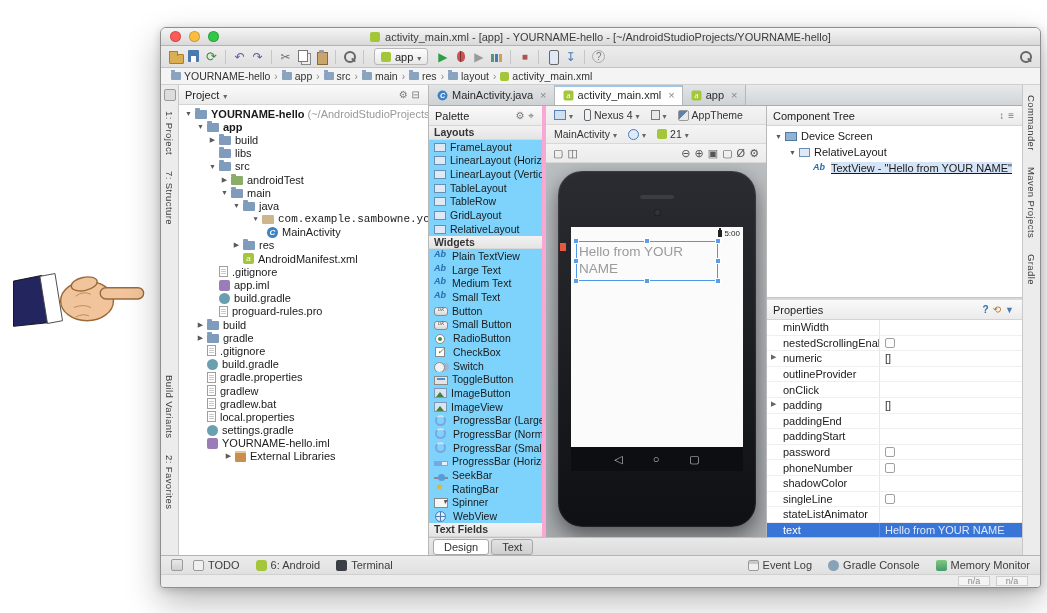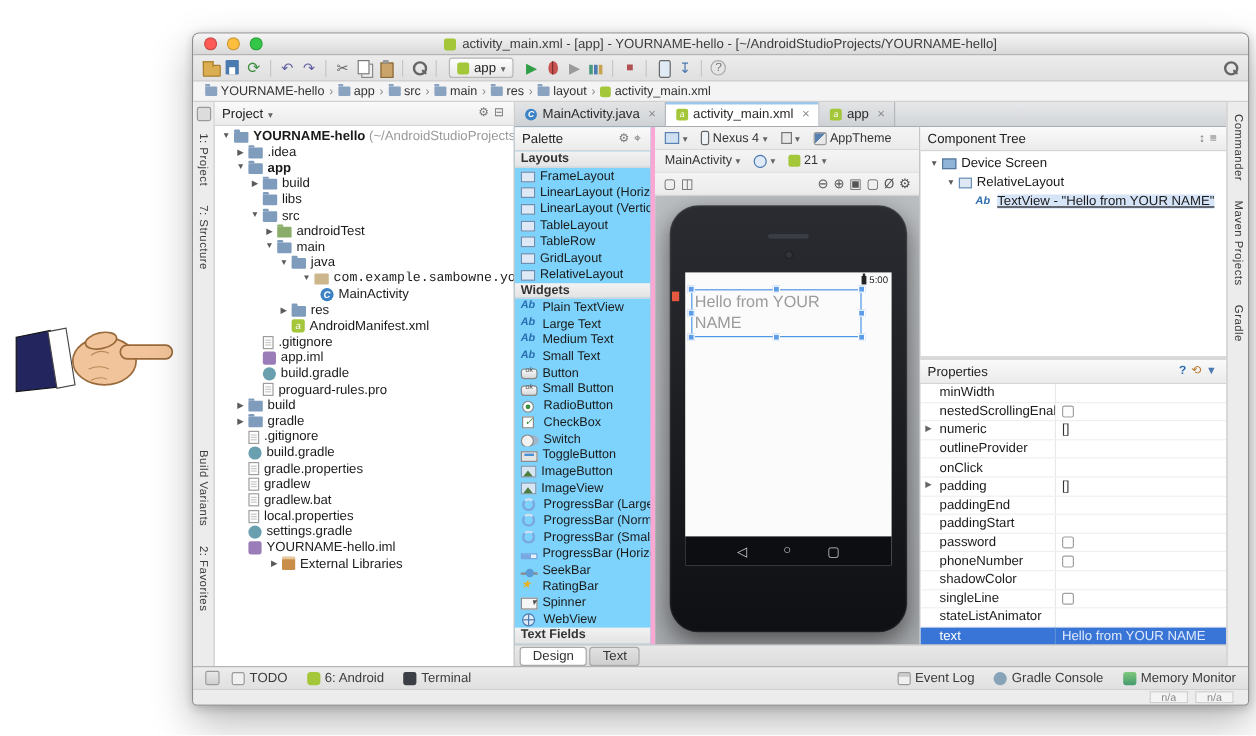--- a/index.html
+++ b/index.html
@@ -358,25 +358,20 @@
           <span class="ph-spacer"></span>
           <span id="project-header-icons"><span class="ph-ic">⚙</span><span class="ph-ic">⊟</span></span>
         </div>
         <div class="tree" id="tree">
             <div class="tree-row bold" style="padding-left: 4px;">
               <span class="arrow">▼</span>
               <i class="ic ic-folder"></i>
               <span class="tl">YOURNAME-hello</span>
               <span class="suffix"> (~/AndroidStudioProjects/YO</span>
             </div>
-            <div class="tree-row" style="padding-left: 16px;">
-              <span class="arrow">▶</span>
-              <i class="ic ic-folder"></i>
-              <span class="tl">.idea</span>
-            </div>
             <div class="tree-row bold" style="padding-left: 16px;">
               <span class="arrow">▼</span>
               <i class="ic ic-folder"></i>
               <span class="tl">app</span>
             </div>
             <div class="tree-row" style="padding-left: 28px;">
               <span class="arrow">▶</span>
               <i class="ic ic-folder"></i>
               <span class="tl">build</span>
             </div>

